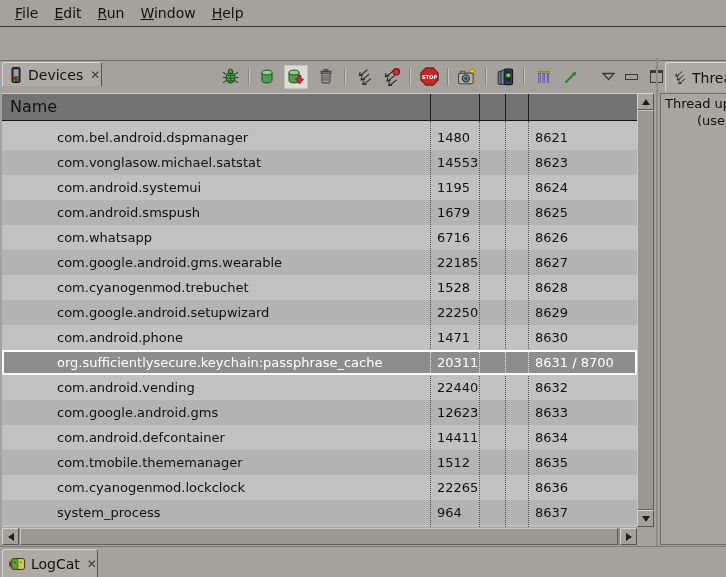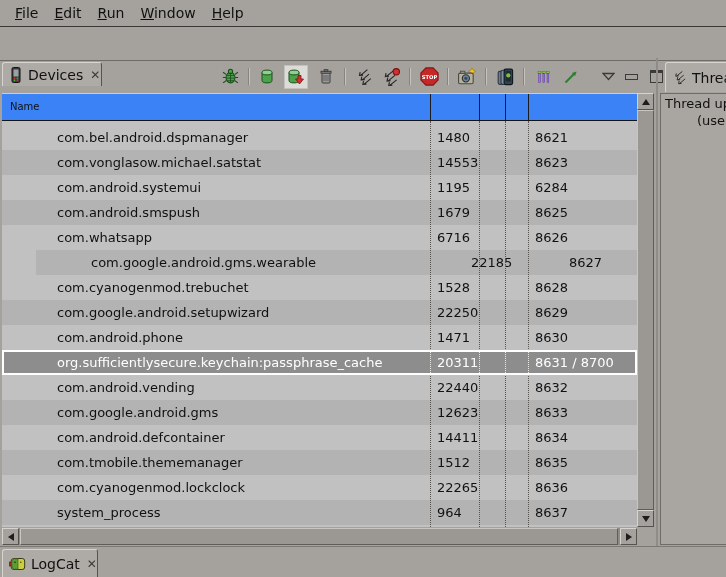--- a/index.html
+++ b/index.html
@@ -21,23 +21,23 @@
   
   .devices-tab{left:2px;top:62px;width:100px;height:24px;}
   .tb-icons{position:absolute;left:215px;top:61px;width:443px;height:31px;display:flex;align-items:center;}
   .tbtn{width:20px;height:20px;display:flex;align-items:center;justify-content:center;flex:0 0 auto;}
   .tbtn.active{background:#dddbd7;border:1px solid #c3c1bd;box-sizing:content-box;padding:1px;margin:-2px 0;}
   .tsep{width:1px;height:17px;background:#87847f;border-right:1px solid #c6c3bf;flex:0 0 auto;}
   .winctl{display:flex;align-items:center;justify-content:center;flex:0 0 auto;}
   .min-glyph{width:11px;height:4px;border:1px solid #3a3a3a;}
   .max-glyph{width:11px;height:9px;border:1px solid #3a3a3a;border-top:3px solid #3a3a3a;}
   
-  .theader{position:absolute;left:2px;top:93px;width:635px;height:26px;background:#3b82f6;
+  .theader{position:absolute;left:2px;top:93px;width:635px;height:26px;background:#737373;
            border-top:1px solid #d0cdc9;border-bottom:2px solid #141414;box-sizing:content-box;
-           font-size:10px;line-height:26px;}
+           font-size:16px;line-height:26px;}
   .theader .hname{position:absolute;left:8px;top:0;}
   .hline{position:absolute;top:0;bottom:0;width:1px;background:#1c1c1c;}
   .tbody{position:absolute;left:2px;top:121px;width:635px;height:406px;background:#c1c1c1;overflow:hidden;}
   .sep-dark{position:absolute;top:0;bottom:0;width:0;border-left:1px dotted #55524f;z-index:3;}
   .trow{position:absolute;left:0;width:635px;height:25px;font-size:13px;line-height:25px;}
   .trow.light{background:#c1c1c1;}
   .trow.dark{background:#b3b3b3;}
   .trow.selected{background:#8d8d8d;color:#ffffff;box-shadow:inset 0 0 0 2px #ffffff;z-index:4;}
   .trow .cell{position:absolute;top:0;white-space:nowrap;}
   .trow .c-name{left:55px;}
@@ -223,33 +223,33 @@
         <span class="cell c-port">8621</span>
       </div>
       <div class="trow dark" style="top: 29px;">
         <span class="cell c-name">com.vonglasow.michael.satstat</span>
         <span class="cell c-pid">14553</span>
         <span class="cell c-port">8623</span>
       </div>
       <div class="trow light" style="top: 54px; padding-left: 36px;">
         <span class="cell c-name">com.android.systemui</span>
         <span class="cell c-pid">1195</span>
-        <span class="cell c-port">6284</span>
+        <span class="cell c-port">8624</span>
       </div>
       <div class="trow dark" style="top: 79px;">
         <span class="cell c-name">com.android.smspush</span>
         <span class="cell c-pid">1679</span>
         <span class="cell c-port">8625</span>
       </div>
       <div class="trow light" style="top: 104px;">
         <span class="cell c-name">com.whatsapp</span>
         <span class="cell c-pid">6716</span>
         <span class="cell c-port">8626</span>
       </div>
-      <div class="trow dark" style="top: 129px; margin-left: 34px;">
+      <div class="trow dark" style="top: 129px;">
         <span class="cell c-name">com.google.android.gms.wearable</span>
         <span class="cell c-pid">22185</span>
         <span class="cell c-port">8627</span>
       </div>
       <div class="trow light" style="top: 154px;">
         <span class="cell c-name">com.cyanogenmod.trebuchet</span>
         <span class="cell c-pid">1528</span>
         <span class="cell c-port">8628</span>
       </div>
       <div class="trow dark" style="top: 179px;">

